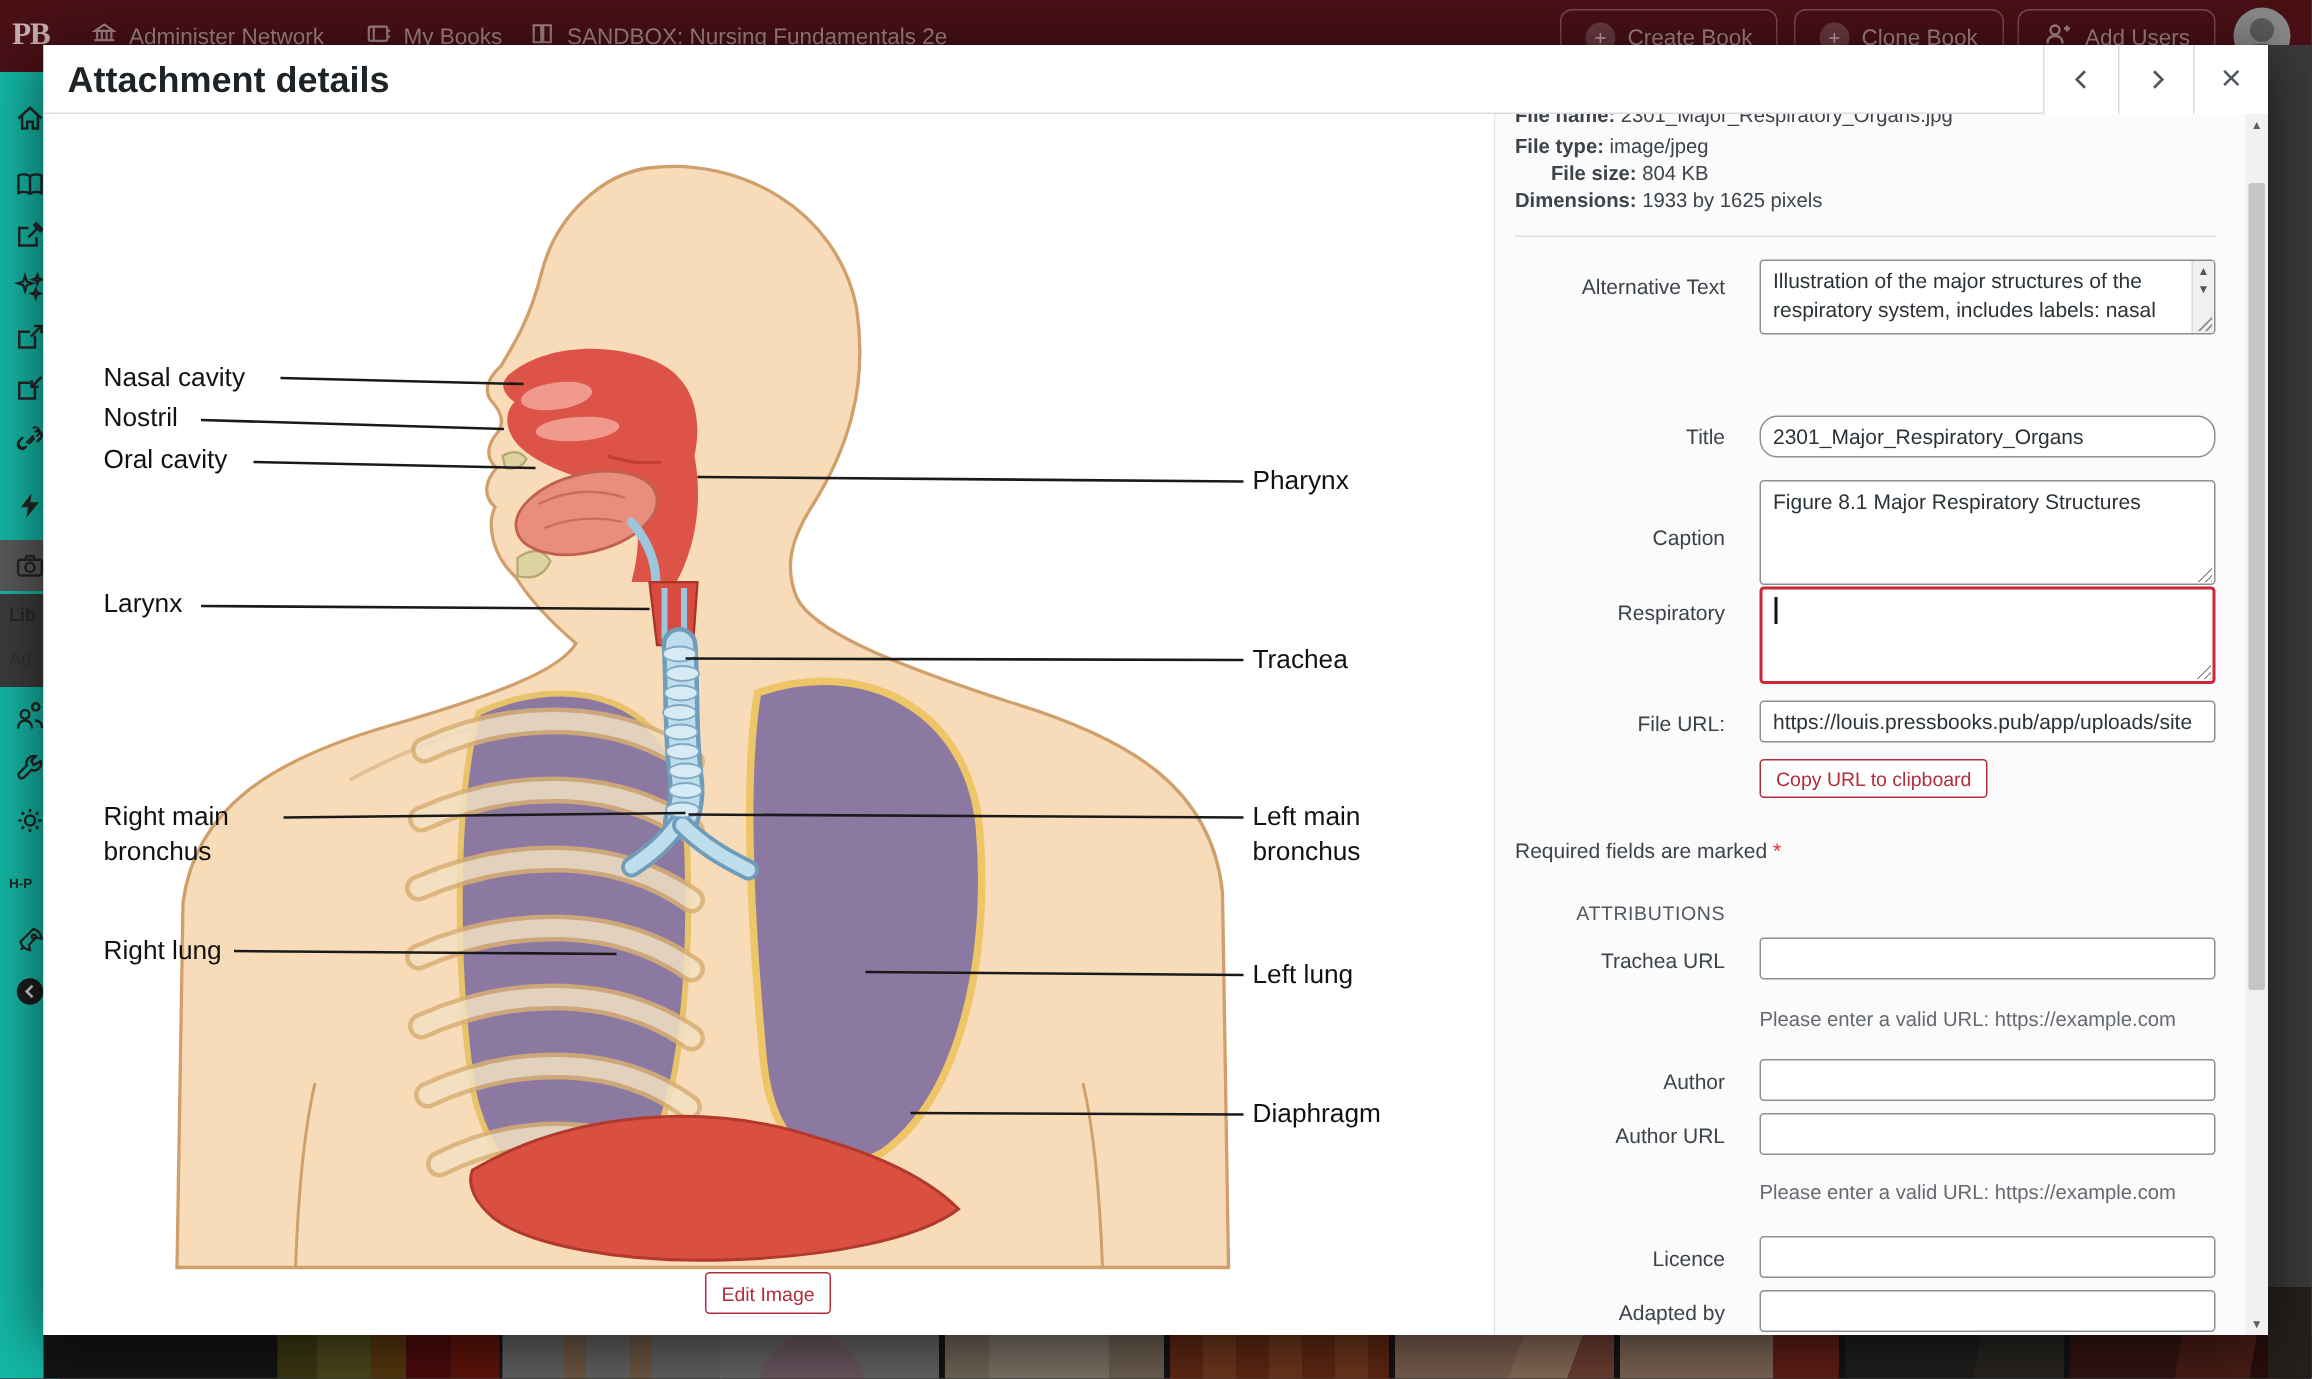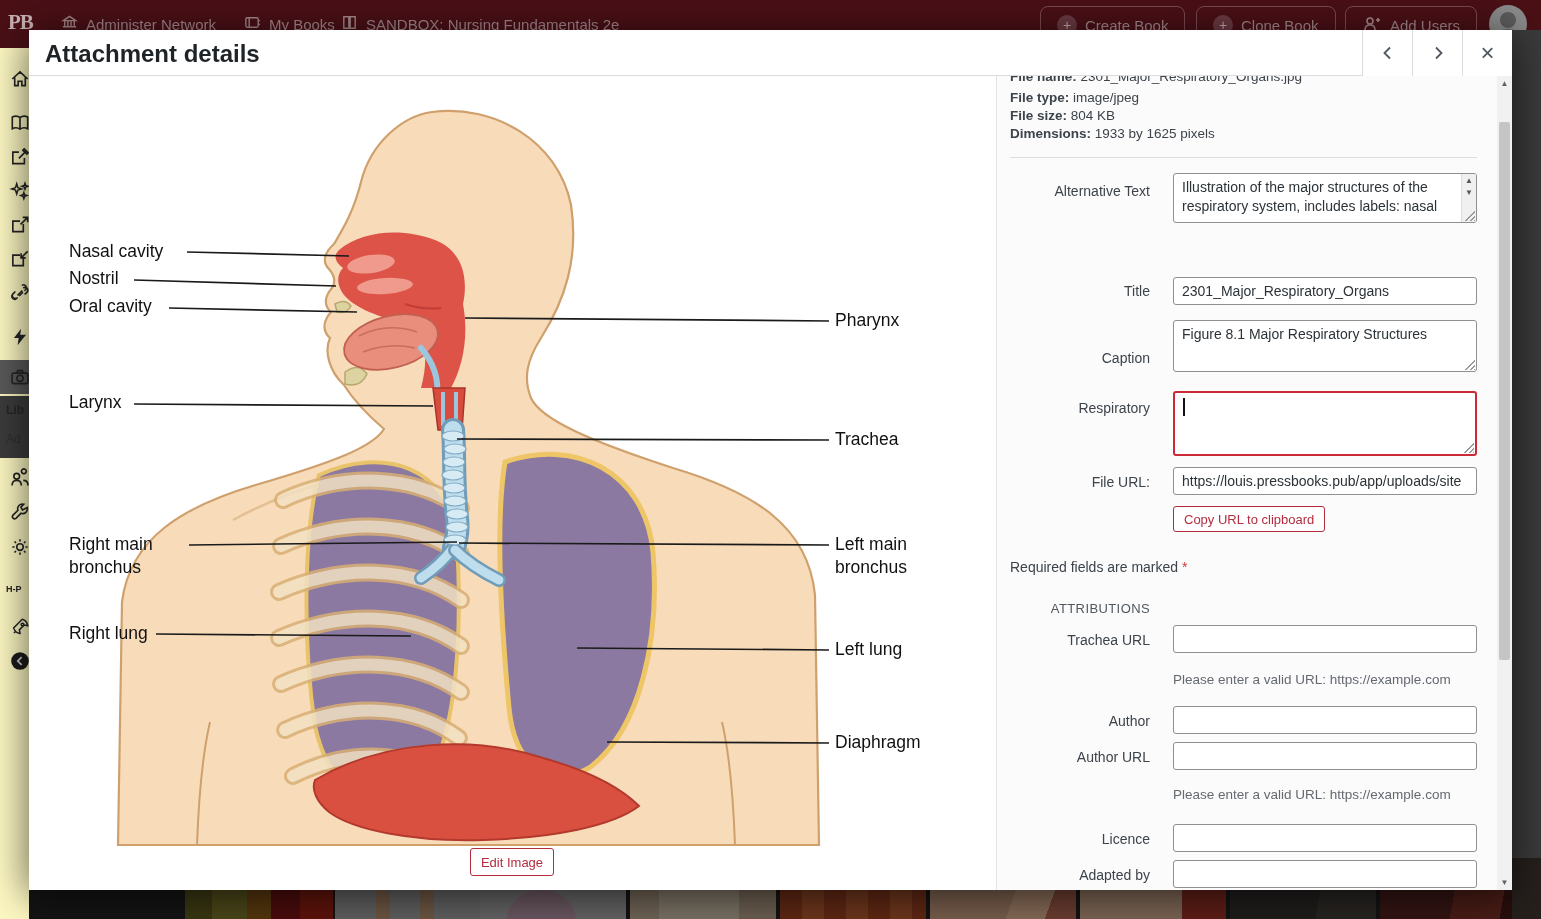--- a/index.html
+++ b/index.html
@@ -14,21 +14,21 @@
      font-family:"Liberation Serif", serif; letter-spacing:-1px; }
   .tb-item { top:13px; display:flex; align-items:center; gap:7px; font-size:15px; color:#a5878b; }
   .tb-btn { top:6px; height:38px; border:1px solid #7c4a52; border-radius:8px; display:flex;
      align-items:center; gap:8px; padding:0 16px; font-size:15px; color:#a5878b; }
   .tb-btn .bcirc { width:20px; height:20px; border-radius:50%; background:#6b3a42; color:#c9a8ac;
      display:flex; align-items:center; justify-content:center; font-size:14px; line-height:1; }
   #avatar { left:1489px; top:5px; width:38px; height:38px; border-radius:50%; background:#8a8a8a; overflow:hidden; }
   #avatar .head { position:absolute; left:11px; top:7px; width:16px; height:16px; border-radius:50%; background:#5c5c5c; }
   #avatar .body { position:absolute; left:5px; top:24px; width:28px; height:18px; border-radius:50%; background:#5c5c5c; }
 
-  #sidebar { left:0; top:48px; width:40px; height:871px; background:#fef9c3; }
+  #sidebar { left:0; top:48px; width:40px; height:871px; background:#14b8a6; }
   .sb-ic { left:7px; width:26px; height:26px; display:flex; align-items:center; justify-content:center; }
   .sb-ic svg { width:22px; height:22px; }
   .sb-txt { left:6px; font-size:12px; font-weight:bold; color:#262626; }
   #sb-active { left:0; top:312px; width:40px; height:34px; background:#5a5a5a; }
   #sb-libband { left:0; top:348px; width:40px; height:62px; background:#3c3c3c; }
 
   #bottomstrip { left:29px; top:890px; width:1512px; height:29px; background:#141414; }
   .thumb { top:0; height:29px; }
   .thumb-dim { position:absolute; inset:0; background:rgba(0,0,0,0.30); }
 
@@ -108,21 +108,21 @@
       <span>Administer Network</span>
     </div>
     <div class="abs tb-item" style="left:243px;">
       <span>
         <svg width="19" height="19" viewBox="0 0 20 20" fill="none" stroke="#a5878b" stroke-width="1.5">
           <rect x="3" y="5" width="13" height="10" rx="1.5"></rect>
             <path d="M6.5,5 V15 M16,8 H18 M16,12 H18"></path>
         </svg></span>
       <span>My Books</span>
     </div>
-    <div class="abs tb-item" style="left:340px;text-align:center;">
+    <div class="abs tb-item" style="left:352px;text-align:center;">
       <span>
         <svg width="19" height="19" viewBox="0 0 20 20" fill="none" stroke="#a5878b" stroke-width="1.5">
           <path d="M4,4 H9.3 V16 H4 Z M10.7,4 H16 V16 H10.7 Z"></path>
         </svg></span>
       <span>SANDBOX: Nursing Fundamentals 2e</span>
     </div>
     <div class="abs tb-btn" style="left:1040px;">
       <span class="bcirc">+</span>
       <span>Create Book</span>
     </div>
@@ -377,41 +377,41 @@
         </g>
       </svg>
       <div id="editimg" class="abs">Edit Image</div>
     </div>
 
     <div id="detailspanel" class="abs">
       <div class="abs meta-line" style="top:-8px;">
         <b>File name:</b> <span>2301_Major_Respiratory_Organs.jpg</span></div>
       <div class="abs meta-line" style="top:13px;">
         <b>File type:</b> <span>image/jpeg</span></div>
-      <div class="abs meta-line" style="top:31px;">
+      <div class="abs meta-line" style="top:31px;margin-left:24px;">
         <b>File size:</b> <span>804 KB</span></div>
       <div class="abs meta-line" style="top:49px;">
         <b>Dimensions:</b> <span>1933 by 1625 pixels</span></div>
       <div id="metadivider" class="abs"></div>
 
       <div class="abs plabel" style="top:107px;">Alternative Text</div>
       <div class="abs ta-wrap" style="top:97px; height:50px;">
         <textarea style="">Illustration of the major structures of the respiratory system, includes labels: nasal</textarea>
         <div class="ta-scroll">
             <div class="up">▲</div>
             <div class="dn">▼</div>
           </div>
         <div class="grip"></div>
       </div>
 
       <div class="abs plabel" style="top:207px;">Title</div>
-      <input class="abs pfield" style="top: 201px;" value="2301_Major_Respiratory_Organs">
+      <input class="abs pfield" style="top: 201px; border-radius: 12px;" value="2301_Major_Respiratory_Organs">
 
       <div class="abs plabel" style="top:250px;margin-top:24px;">Caption</div>
-      <div class="abs ta-wrap" style="top:244px; height:52px;">
+      <div class="abs ta-wrap" style="top:244px; height:70px;">
         <textarea style="padding-right: 8px;">Figure 8.1 Major Respiratory Structures</textarea>
         <div class="grip"></div>
       </div>
 
       <div class="abs plabel" style="top:324px;">Respiratory</div>
       <div class="abs ta-wrap" id="desc-wrap" style="top:315px; height:65px;">
         <textarea style="padding-right: 8px;"></textarea>
         <div id="caret"></div>
         <div class="grip"></div>
       </div>

